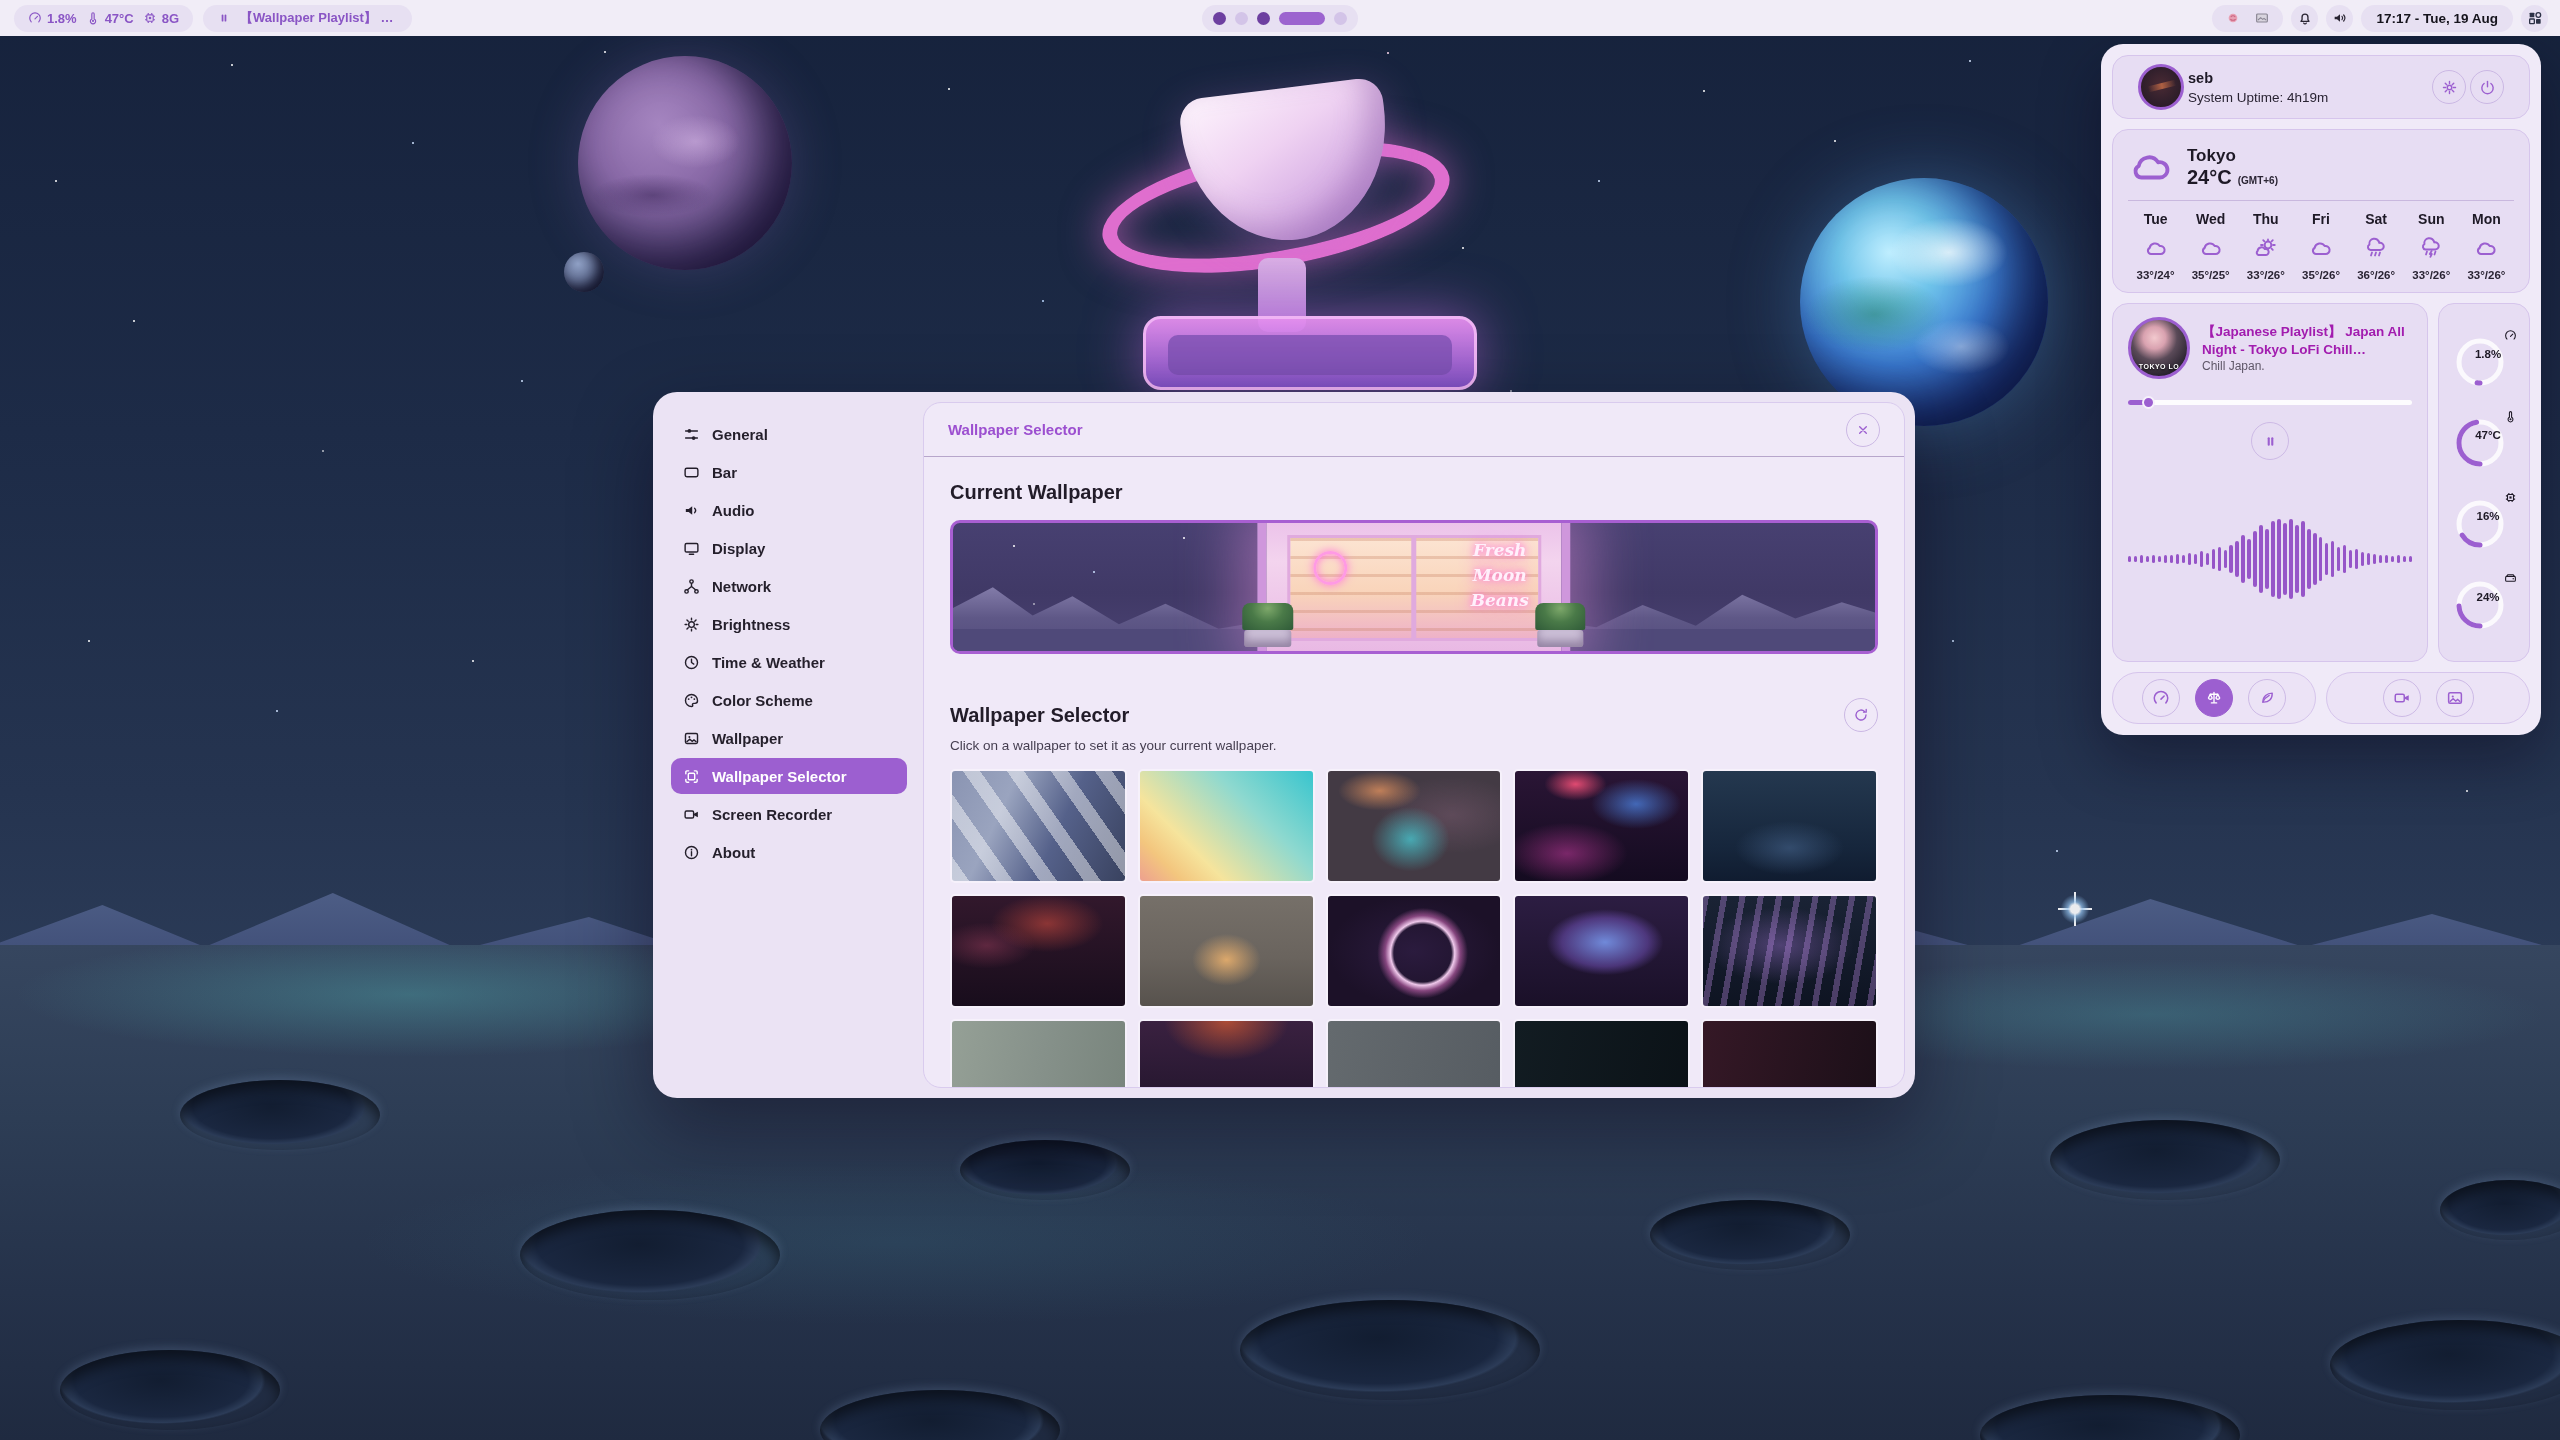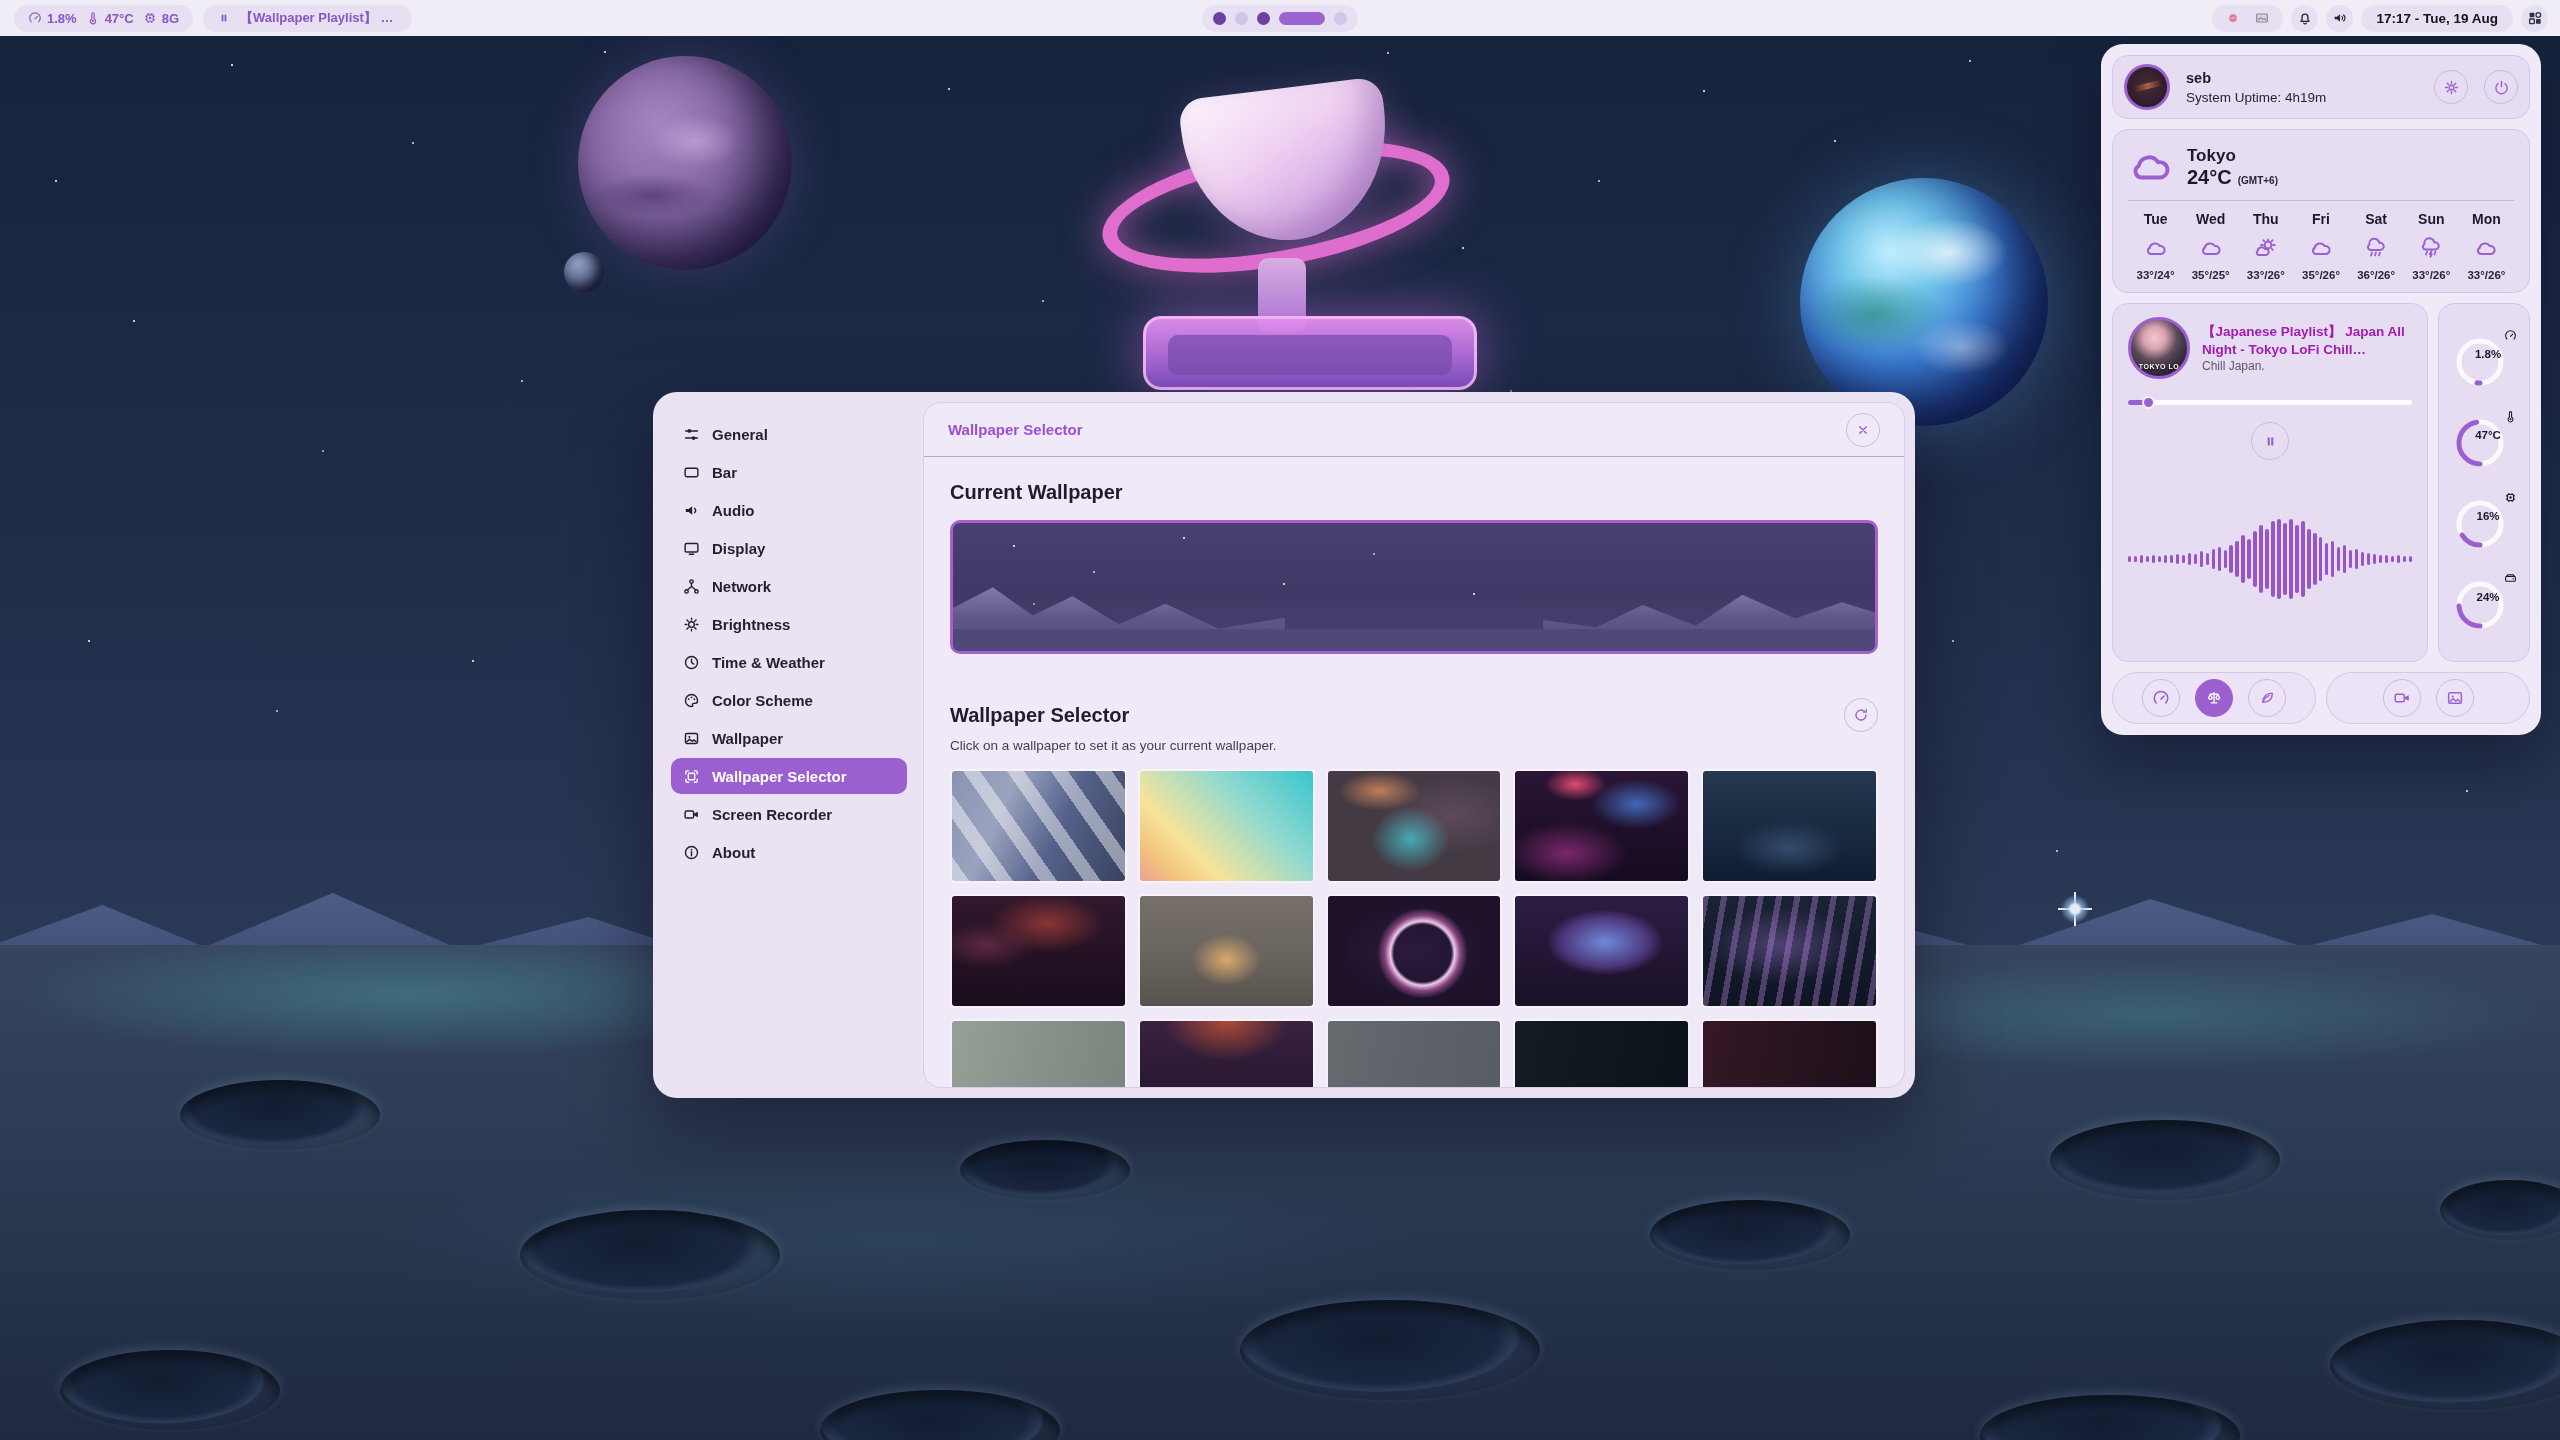--- a/index.html
+++ b/index.html
@@ -138,21 +138,21 @@
     box-shadow:inset 0 -6px 10px rgba(90,70,110,.5); }
   .section-row { margin-top:44px; display:flex; align-items:center; justify-content:space-between; }
   .subtitle { margin-top:6px; font-size:13.5px; color:#453e50; }
   .thumb-grid { margin-top:16px; display:grid; grid-template-columns:repeat(5,1fr); gap:11px; }
   .thumb { height:114px; border-radius:5px; border:2px solid #f6f1fb; }
 
   
   .panel { position:absolute; right:19px; top:44px; width:440px; height:691px; border-radius:22px; background:#f0eaf8;
     box-shadow:0 24px 60px rgba(10,5,25,.4); z-index:6; padding:11px; display:flex; flex-direction:column; gap:10px; }
   .card { background:#e7ddf3; border:1.5px solid #d6c5ec; border-radius:16px; }
-  .user-card { height:64px; display:flex; align-items:center; gap:16px; padding:0 11px; }
+  .user-card { height:64px; display:flex; align-items:center; gap:4px; padding:0 25px; }
   .avatar { width:46px; height:46px; border-radius:50%; border:3px solid #9c5fd0; flex:none;
     background:radial-gradient(circle at 50% 45%, #4a2a34 0%, #32202c 55%, #241722 100%),#241722;
     position:relative; overflow:hidden; }
   .avatar::after { content:""; position:absolute; left:18%; top:40%; width:70%; height:16%;
     background:linear-gradient(90deg, transparent, rgba(200,110,70,.8), transparent); transform:rotate(-14deg); }
   .user-text { flex:1; min-width:0; }
   .user-name { font-size:14.5px; font-weight:bold; color:#1e1926; }
   .user-uptime { font-size:13.5px; color:#2a2433; margin-top:4px; }
   .round-btn { width:34px; height:34px; border-radius:50%; border:1.5px solid #cbb8e4; display:flex; align-items:center;
     justify-content:center; color:#9c5fd0; flex:none; }
@@ -527,20 +527,36 @@
       </div>
     </div>
     <div class="content-body">
       <div class="h2">Current Wallpaper</div>
 
       <div class="preview">
         <div class="pv-stars"></div>
         <div class="pv-mtn left"></div>
         <div class="pv-mtn right"></div>
         <div class="pv-ground"></div>
+        <div class="pv-cafe">
+          <div class="pv-interior"></div>
+          <div class="pv-door"></div>
+          <div class="pv-neon-ring"></div>
+          <div class="pv-sign">Fresh
+Moon
+Beans</div>
+          <div class="pv-plant" style="left:-8%">
+              <div class="bush"></div>
+              <div class="pot"></div>
+            </div>
+          <div class="pv-plant" style="right:-8%">
+              <div class="bush"></div>
+              <div class="pot"></div>
+            </div>
+        </div>
       </div>
 
       <div class="section-row">
         <div class="h2" style="margin-top:0">Wallpaper Selector</div>
         <div class="circle-btn">
           <svg width="16" height="16" viewBox="0 0 24 24">
               <use href="#i-refresh"></use>
             </svg>
         </div>
       </div>

